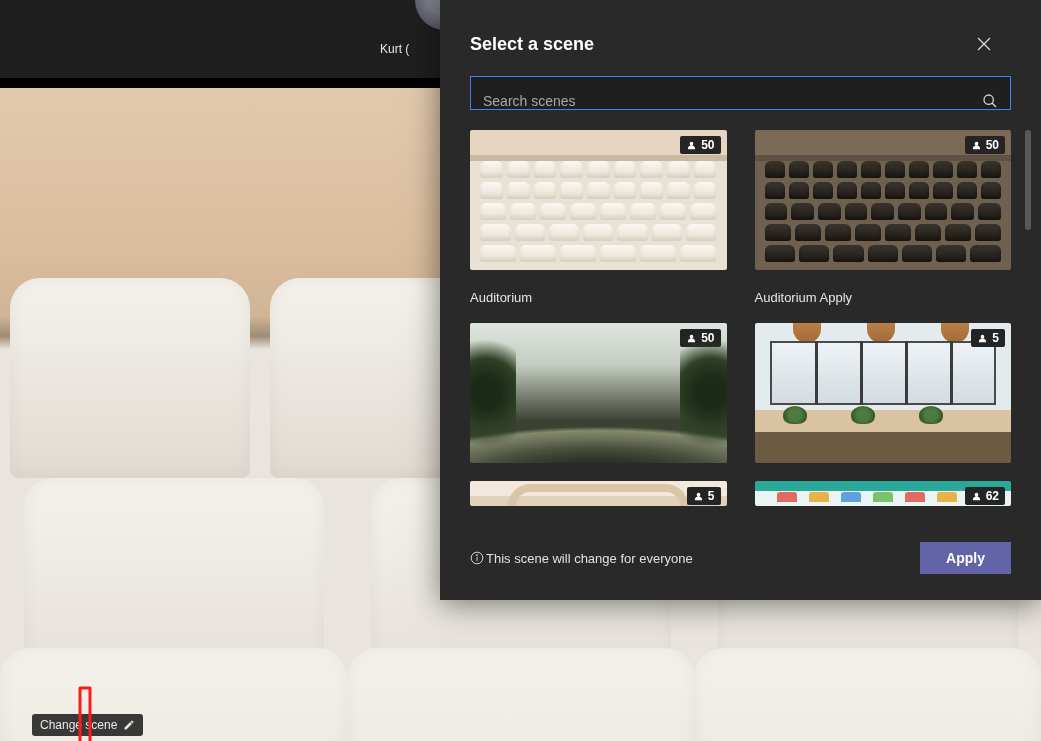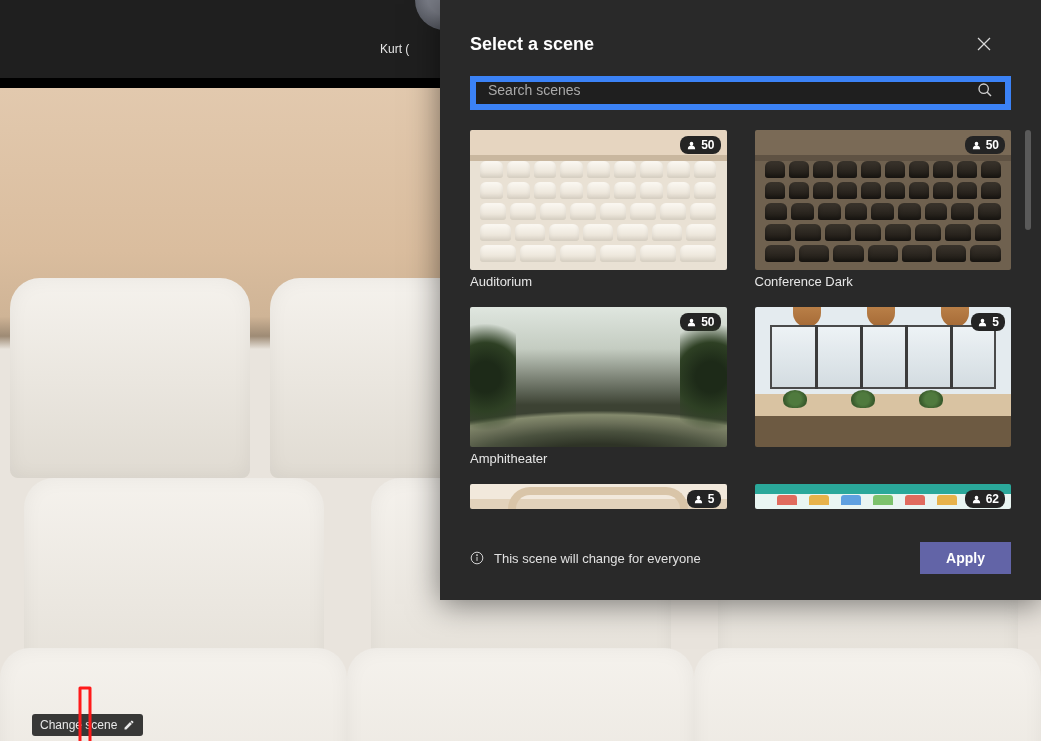--- a/index.html
+++ b/index.html
@@ -94,23 +94,23 @@
     display: flex; align-items: center; justify-content: space-between;
     padding: 30px 43px 18px 30px;
   }
   .panel-title { font-size: 18px; font-weight: 700; }
   .close-btn { width: 28px; height: 28px; display: flex; align-items: center; justify-content: center; cursor: pointer; }
   .close-btn svg { width: 16px; height: 16px; stroke: #d8d8d8; stroke-width: 1.2; }
 
   .search-wrap { padding: 0 30px 20px 30px; }
   .search {
     background: #1f1f1f;
-    border: 6px solid #3b82f6;
+    border: 1px solid #3b82f6;
     height: 34px;
-    display: flex; align-items: flex-start;
+    display: flex; align-items: flex-end;
     padding: 0 12px;
   }
   .search input {
     flex: 1; background: transparent; border: none; outline: none;
     color: #cfcfcf; font-size: 14px;
   }
   .search input::placeholder { color: #a9a9a9; }
   .search svg { width: 16px; height: 16px; stroke: #cfcfcf; fill: none; stroke-width: 2; }
 
   .grid-wrap {
@@ -133,41 +133,41 @@
     overflow: hidden;
   }
   .thumb.cut { height: 25px; }
   .badge {
     position: absolute; top: 6px; right: 6px;
     background: #242424;
     color: #fff;
     font-size: 12px; font-weight: 600;
     padding: 2px 6px;
     display: flex; align-items: center; gap: 4px;
-    border-radius: 8px;
+    border-radius: 2px;
   }
   .badge svg { width: 11px; height: 11px; fill: #fff; }
-  .card-label { font-size: 13px; color: #e6e6e6; margin-top: 4px; }
+  .card-label { font-size: 13px; color: #e6e6e6; margin-top: 20px; }
 
   
   .scroll-track {
     position: absolute; right: 10px; top: 0; width: 6px; height: 100%;
   }
   .scroll-thumb {
     position: absolute; top: 0; width: 6px; height: 100px;
     background: #5a5a5a; border-radius: 3px;
   }
 
   
   .panel-footer {
     display: flex; align-items: center; justify-content: space-between;
     padding: 20px 30px 26px 30px;
     background: #292929;
   }
-  .footer-info { display: flex; align-items: center; gap: 10px; font-size: 13px; color: #e0e0e0; }
+  .footer-info { display: flex; align-items: center; gap: 2px; font-size: 13px; color: #e0e0e0; }
   .footer-info svg { width: 14px; height: 14px; stroke: #e0e0e0; fill: none; stroke-width: 1.6; }
   .apply-btn {
     background: #6264a7;
     color: #fff;
     font-size: 14px; font-weight: 600;
     border: none;
     padding: 8px 26px;
     border-radius: 0;
     cursor: pointer;
   }
@@ -431,33 +431,32 @@
                 <div class="c"></div>
               </div>
             </div>
           <div class="badge">
             <svg viewBox="0 0 24 24">
                 <path d="M12 12a4 4 0 1 0-4-4 4 4 0 0 0 4 4zm-8 8a8 8 0 0 1 16 0z"></path>
               </svg>
             <span>50</span>
           </div>
         </div>
-        <div class="card-label">Conference Dark</div>
+        <div class="card-label">Auditorium Apply</div>
       </div>
 
       <div class="card">
         <div class="thumb t-amphi">
           <div class="badge">
             <svg viewBox="0 0 24 24">
                 <path d="M12 12a4 4 0 1 0-4-4 4 4 0 0 0 4 4zm-8 8a8 8 0 0 1 16 0z"></path>
               </svg>
             <span>50</span>
           </div>
         </div>
-        <div class="card-label">Amphitheater</div>
       </div>
 
       <div class="card">
         <div class="thumb t-conf">
           <div class="lamp l1"></div>
             <div class="lamp l2"></div>
             <div class="lamp l3"></div>
           <div class="window">
               <div class="mullion m1"></div>
               <div class="mullion m2"></div>

